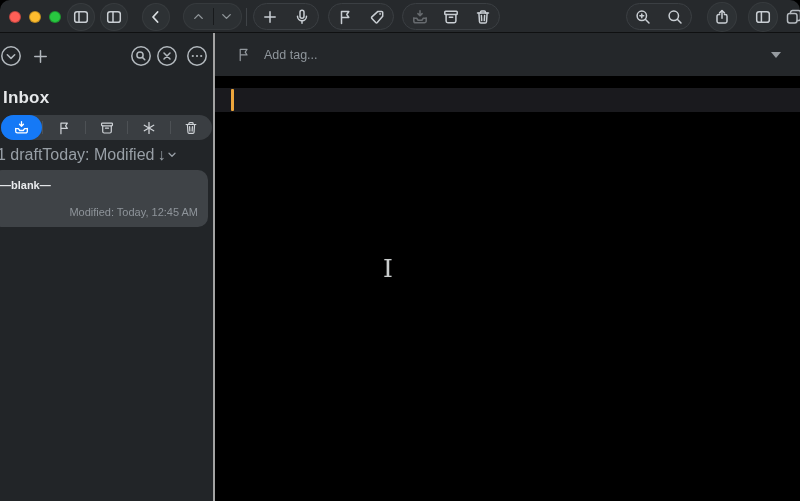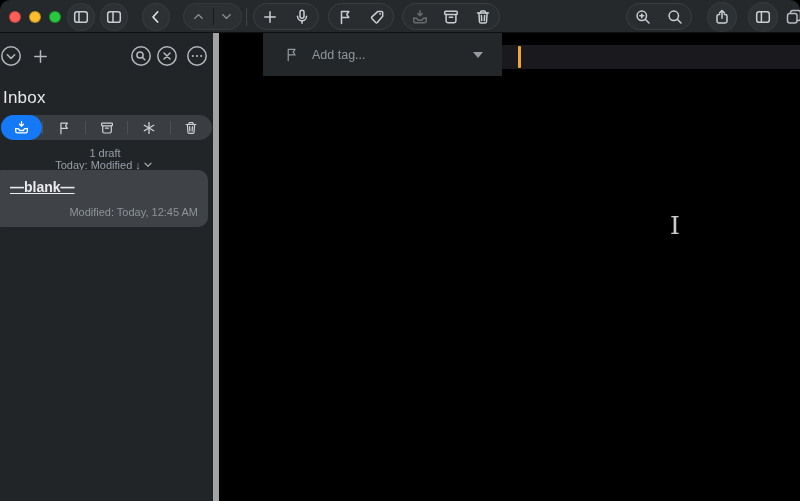--- a/index.html
+++ b/index.html
@@ -27,37 +27,37 @@
   .updown .split{position:absolute;left:50%;top:4px;bottom:4px;width:1px;background:rgba(0,0,0,.45);}
   .tb-divider{width:1px;height:18px;background:#3f4347;}
   .dim{opacity:.38;}
   .icon-wrap{display:flex;align-items:center;justify-content:center;width:30px;height:27px;}
 
   
   .main{flex:1;display:flex;min-height:0;}
   .sidebar{width:213px;flex:0 0 213px;background:var(--sidebar-bg);position:relative;overflow:hidden;color:#dfe2e5;}
   .sb-toolbar{height:45px;position:relative;color:#b3b9be;}
   .sb-btn{position:absolute;top:12px;width:22px;height:22px;display:flex;align-items:center;justify-content:center;color:#b3b9be;}
-  .sb-title{font-size:17px;font-weight:400;letter-spacing:.2px;color:#e6e8ea;margin:10px 0 0 3px;line-height:20px;}
+  .sb-title{font-size:17px;font-weight:700;letter-spacing:.2px;color:#e6e8ea;margin:10px 0 0 3px;line-height:20px;}
 
   .segmented{position:relative;margin:7px 0 0 1px;width:211px;height:25px;background:var(--segment-bg);border-radius:13px;display:flex;align-items:center;}
   .segment{flex:1;height:25px;display:flex;align-items:center;justify-content:center;color:#ced2d6;position:relative;}
   .segment.selected{background:var(--accent-blue);border-radius:13px;color:#fff;}
   .seg-div{width:1px;height:13px;background:#4d5155;flex:0 0 1px;}
 
-  .counts-row{display:flex;align-items:center;justify-content:flex-start;margin-top:7px;height:16px;font-size:11px;color:var(--muted-text);flex-direction:column;}
+  .counts-row{display:flex;align-items:center;justify-content:flex-start;margin-top:7px;height:16px;font-size:16px;color:var(--muted-text);}
   .draft-count{margin-left:-3px;}
   .sort-ctl{display:flex;align-items:center;gap:3px;margin-right:6px;color:var(--muted-text);}
 
   .draft-card{position:relative;margin:7px 0 0 -8px;width:216px;height:57px;background:var(--card-bg);border-radius:10px;}
-  .draft-title{position:absolute;left:18px;top:9px;font-size:14px;font-weight:700;color:#e9ebed;text-decoration:underline;}
+  .draft-title{position:absolute;left:8px;top:9px;font-size:11px;font-weight:700;color:#e9ebed;}
   .draft-modified{position:absolute;right:10px;bottom:9px;font-size:11px;color:#8e949a;}
 
   
-  .editor{flex:1;display:flex;flex-direction:row;background:var(--editor-bg);border-left:6px solid #a3a3a3;min-width:0;padding-left:44px;}
+  .editor{flex:1;display:flex;flex-direction:column;background:var(--editor-bg);border-left:2px solid #a3a3a3;min-width:0;}
   .tagbar{height:43px;flex:0 0 43px;background:var(--tagbar-bg);display:flex;align-items:center;color:#8f969c;}
   .tagbar .flag{margin-left:21px;color:#92989d;}
   .tag-input{background:transparent;border:none;outline:none;color:#aab0b5;font-size:12.5px;margin-left:13px;flex:1;font-family:inherit;}
   .tag-input::placeholder{color:#8f969c;opacity:1;}
   .tri-down{width:0;height:0;border-left:5px solid transparent;border-right:5px solid transparent;border-top:6px solid #969ba0;margin-right:19px;}
   .canvas{flex:1;position:relative;background:var(--editor-bg);}
   .line-hl{position:absolute;left:0;right:0;top:12px;height:24px;background:var(--line-highlight);}
   .caret{position:absolute;left:16px;top:1px;width:3px;height:22px;border-radius:1px;background:var(--caret-orange);}
   .ibeam{position:absolute;left:168px;top:178px;font-family:"DejaVu Serif","Liberation Serif",serif;font-size:25px;color:#c9cccc;text-shadow:0 0 1px #2a2a2a;user-select:none;}
 </style>

